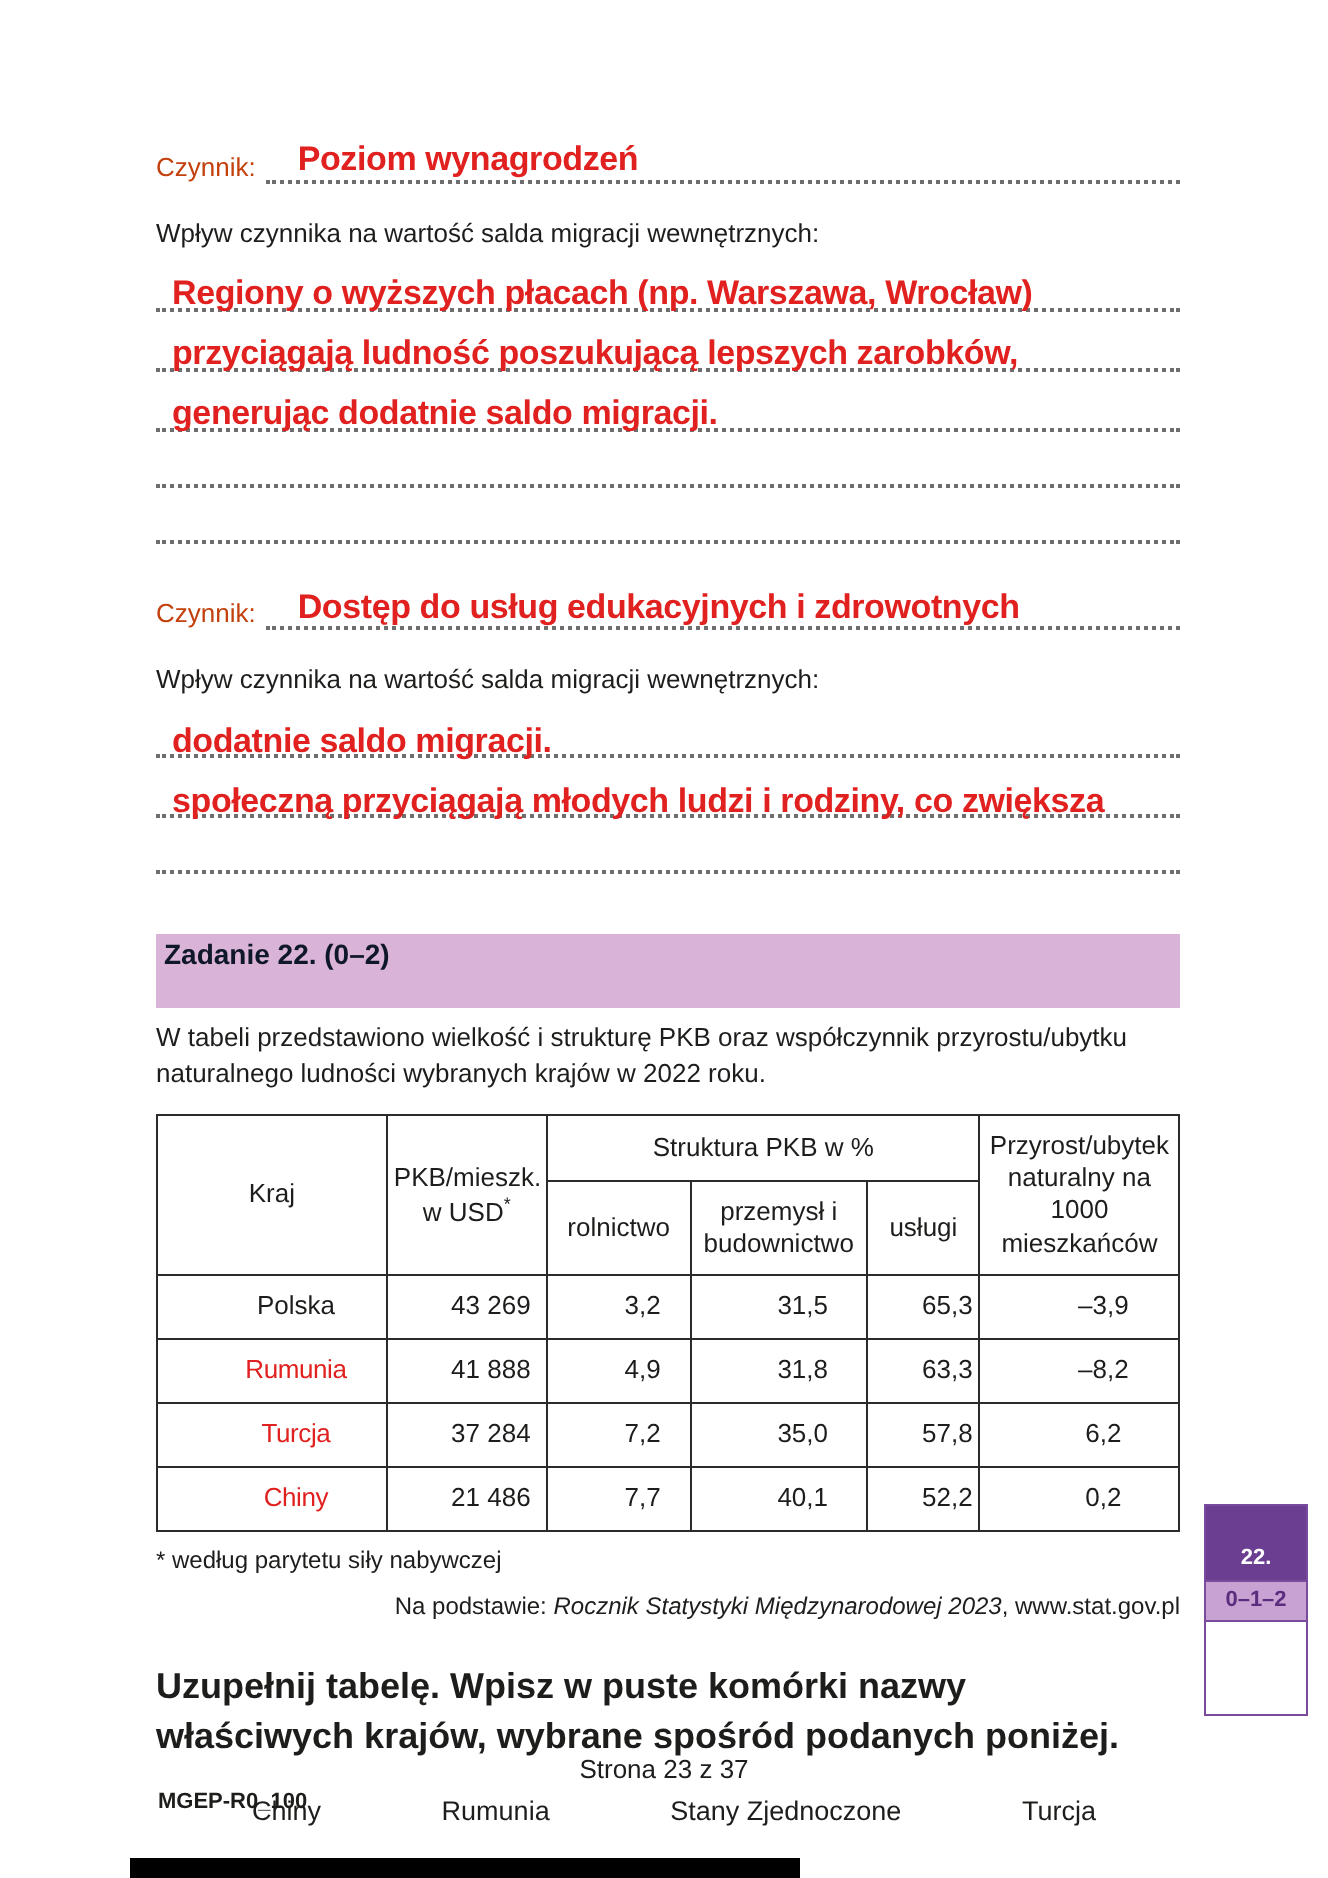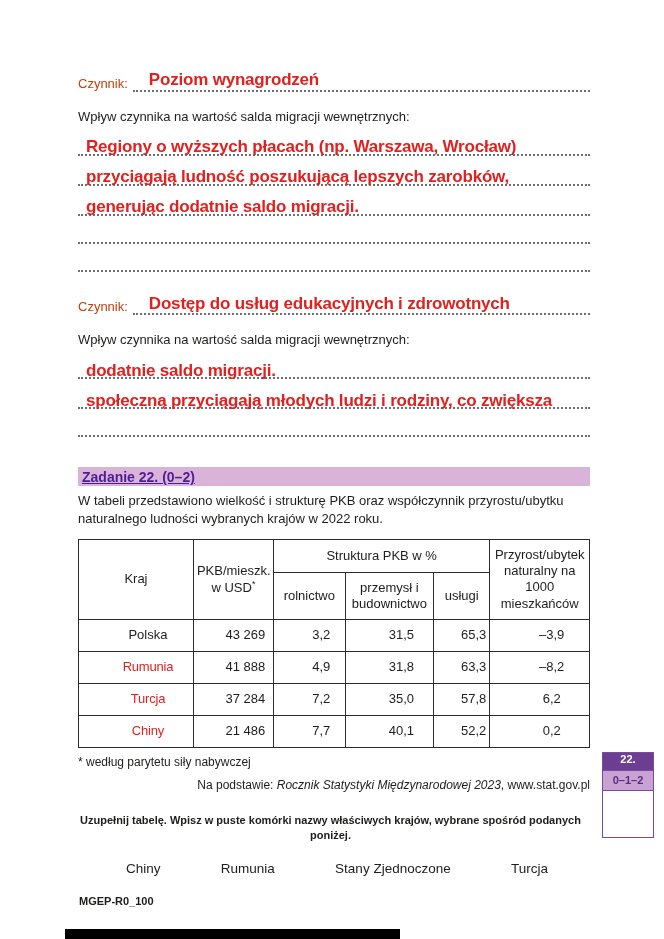--- a/index.html
+++ b/index.html
@@ -13,43 +13,43 @@
   .fill{flex:1;margin-left:5px;border-bottom:2px dotted #6e6e6e;padding-left:16px;line-height:1;}
   .red{color:#e0211f;font-weight:bold;font-size:17px;letter-spacing:-0.2px;line-height:1.15;}
   .prompt{font-size:13px;margin-top:17px;margin-bottom:2px;}
   .ans-line{height:28px;border-bottom:2px dotted #6e6e6e;padding-left:8px;display:flex;align-items:flex-end;}
   .ans-line .red{position:relative;top:3px;}
   .ans-empty{height:26px;border-bottom:2px dotted #6e6e6e;}
   .sec2{margin-top:22px;}
 
   
   .task-bar{margin-top:30px;background:#d9b3d8;font-size:14px;font-weight:bold;
-            padding:2px 6px 1px 4px;color:#4c1d95;text-decoration:underline;}
+            padding:2px 6px 19px 4px;color:#0f172a;}
   .intro{font-size:13px;line-height:1.38;margin:6px 0 0 0;}
 
   
   table.gdp{border-collapse:collapse;margin-top:11px;width:512px;table-layout:fixed;}
   table.gdp th,table.gdp td{border:1.4px solid #2b2b2b;font-weight:normal;font-size:13px;
         text-align:center;vertical-align:middle;padding:2px 3px;line-height:1.25;}
   .c-kraj{width:112px;} .c-pkb{width:78px;} .c-rol{width:70px;} .c-prz{width:86px;}
   .c-usl{width:55px;} .c-nat{width:97px;}
   td.kraj{text-align:left;padding-left:8px;}
   td.kraj-red{text-align:left;padding-left:8px;color:#e0211f;font-weight:bold;font-size:17px;letter-spacing:-0.2px;}
   tr.data-row td{height:27px;padding-left:27px;}
   sup.star{font-size:9px;}
 
   .footnote{font-size:12px;margin-top:7px;}
   .source{font-size:12px;text-align:right;margin-top:9px;}
-  .instruction{font-size:11px;font-weight:bold;line-height:1.4;margin:21px 0 0 0;max-width:505px;text-align:center;}
+  .instruction{font-size:18px;font-weight:bold;line-height:1.4;margin:21px 0 0 0;max-width:505px;}
   .options{display:flex;justify-content:space-between;margin-top:17px;padding:0 42px 0 48px;font-size:13.5px;}
 
   
   .badge{position:absolute;left:602px;top:752px;width:50px;border:1.4px solid #7a4a9c;}
   .badge-no{background:#6b3e92;color:#ffffff;font-size:11px;font-weight:bold;text-align:center;
-            padding:0 0 5px 0;}
+            padding:20px 0 5px 0;}
   .badge-pts{background:#c8a2d3;color:#5a2d7e;font-size:11px;font-weight:bold;text-align:center;
              padding:3px 0 4px 0;border-top:1.4px solid #7a4a9c;border-bottom:1.4px solid #7a4a9c;}
   .badge-box{background:#ffffff;height:46px;}
 
   
   .page-num{position:absolute;left:0;right:0;top:877px;text-align:center;font-size:13px;}
   .code{position:absolute;left:79px;top:895px;font-size:11px;font-weight:bold;}
   .black-bar{position:absolute;left:65px;top:929px;width:335px;height:10px;background:#000000;}
 </style>
 </head>
@@ -159,15 +159,16 @@
       <span>Turcja</span>
     </div>
   </div>
 
   <div class="badge">
     <div class="badge-no">22.</div>
     <div class="badge-pts">0–1–2</div>
     <div class="badge-box"></div>
   </div>
 
+  <div class="page-num">Strona 23 z 37</div>
   <div class="code">MGEP-R0_100</div>
   <div class="black-bar"></div>
 </div>
 
 </body></html>

